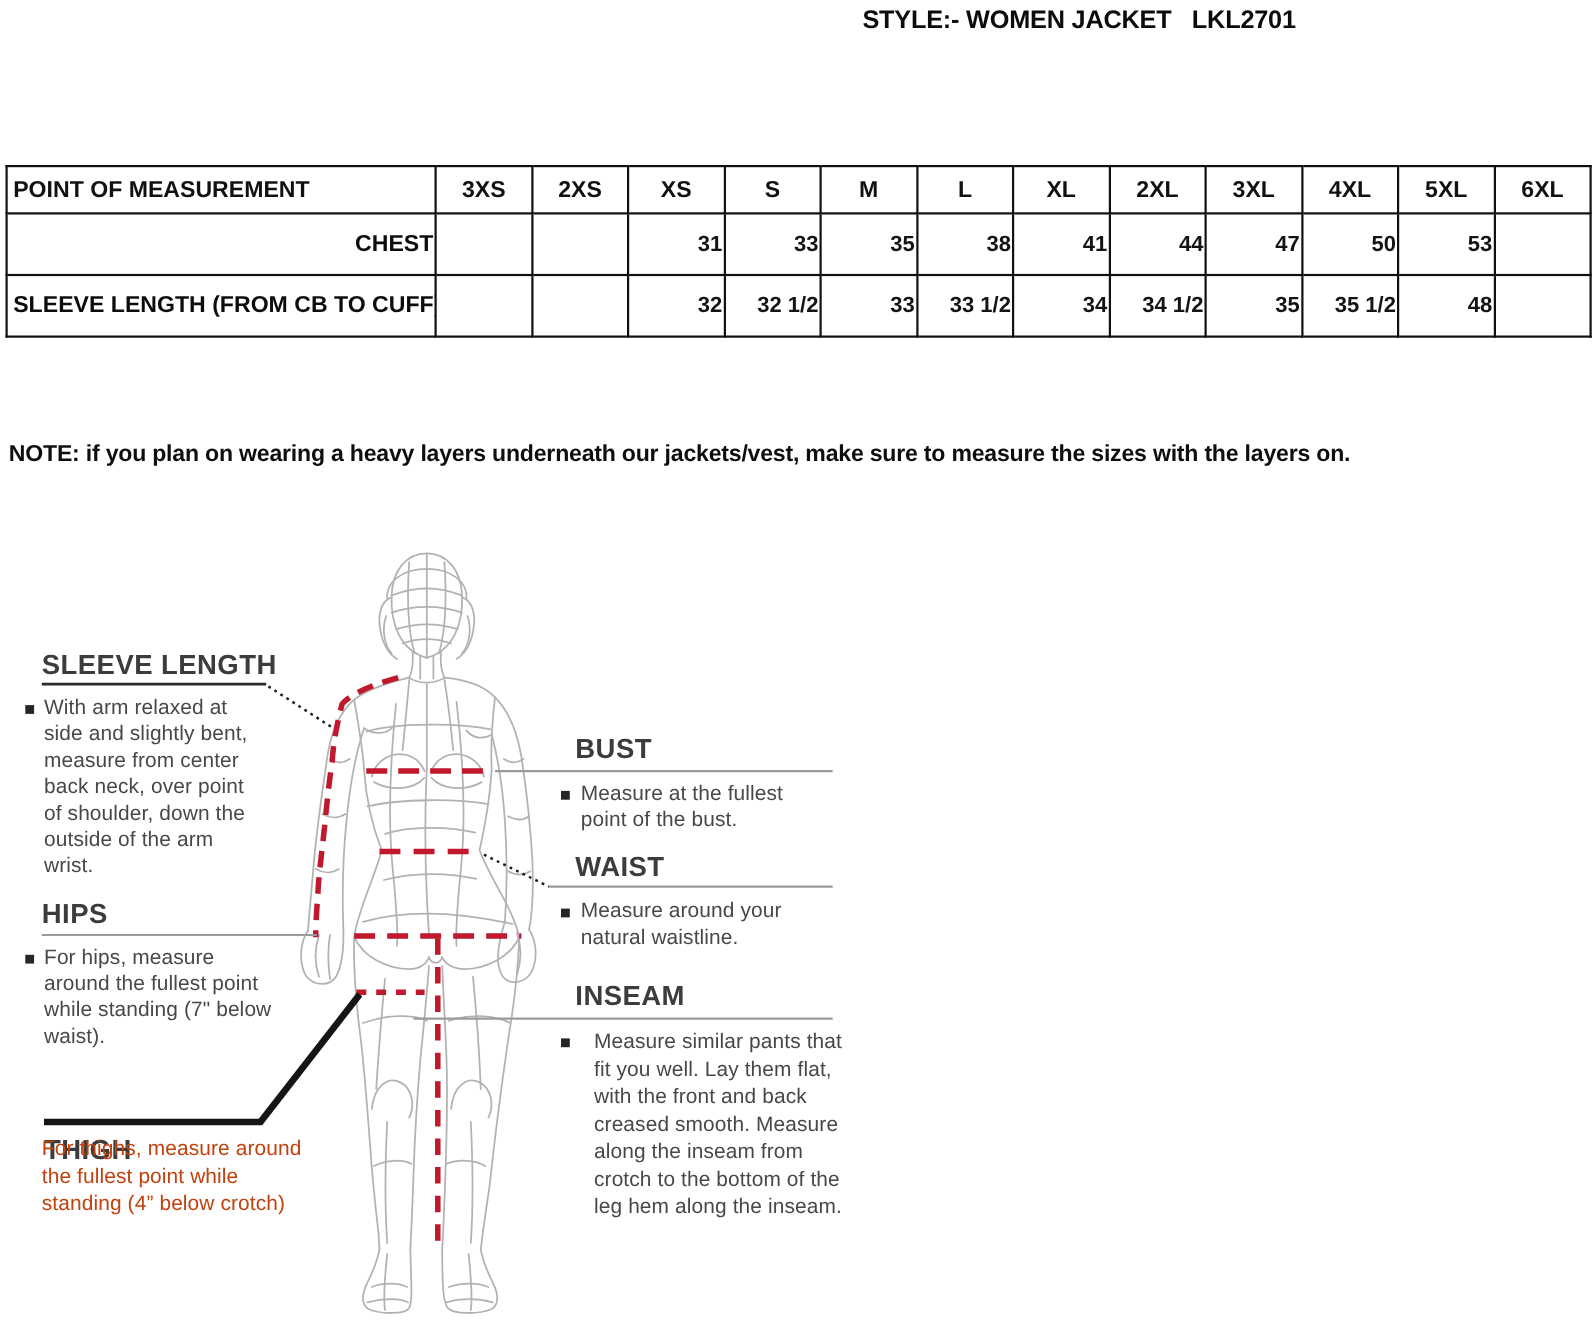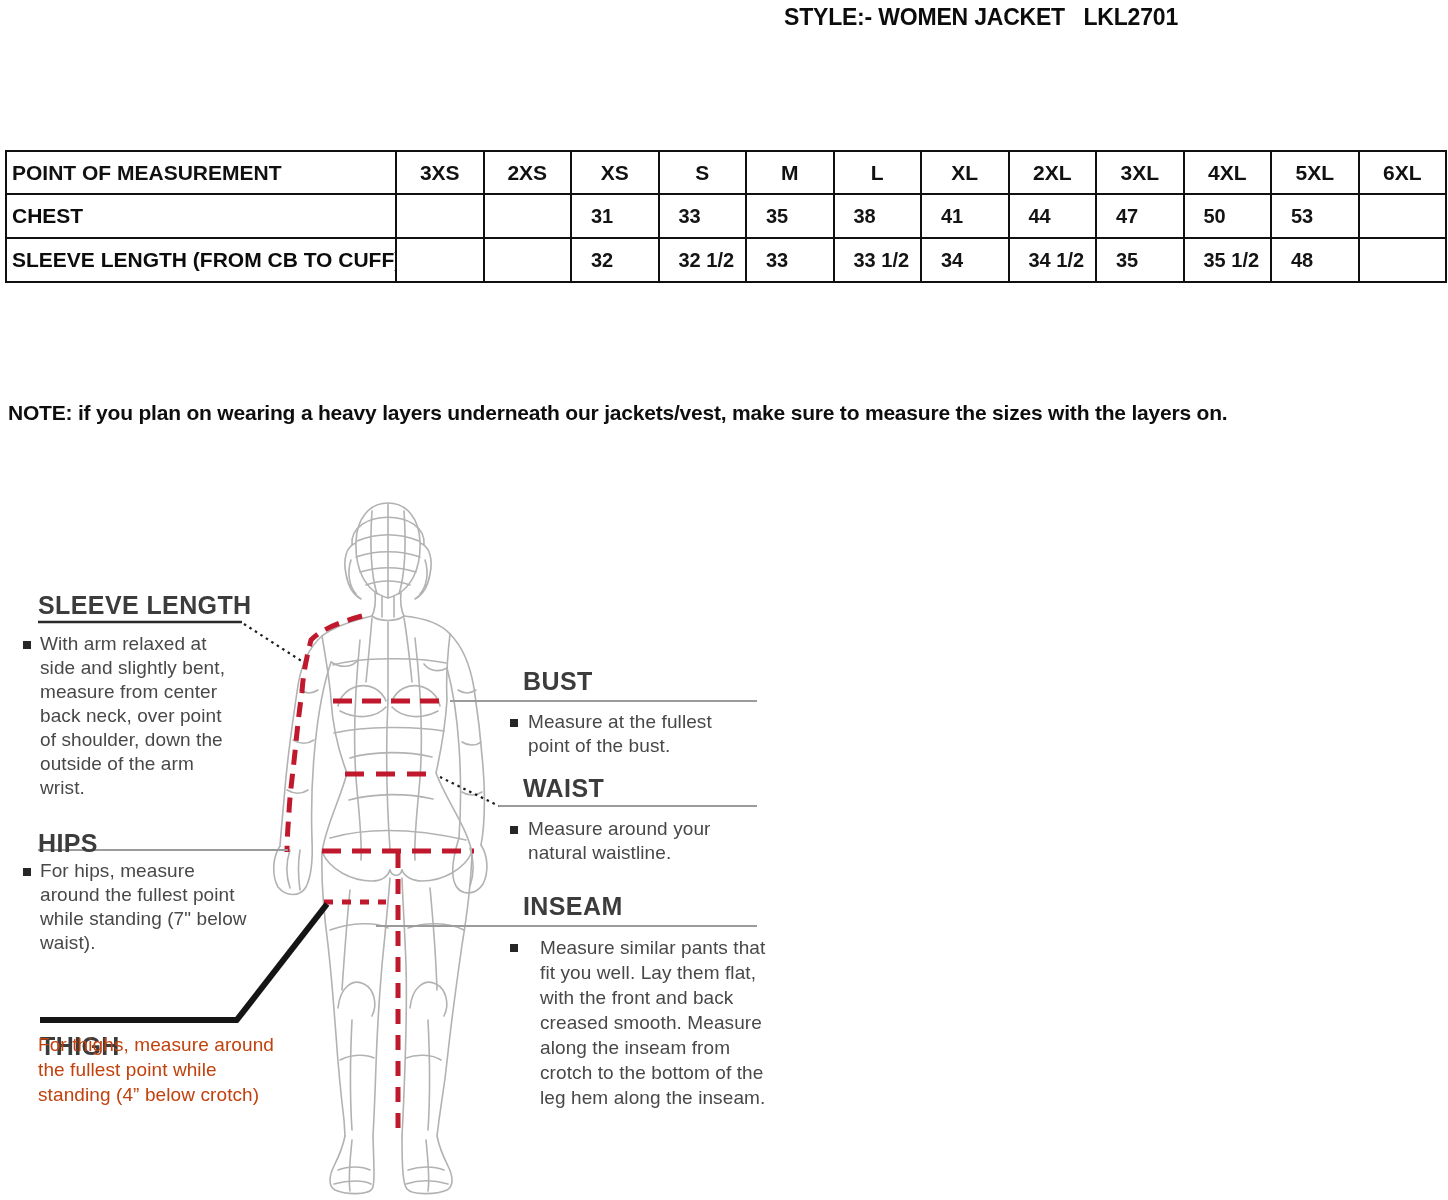--- a/index.html
+++ b/index.html
@@ -7,37 +7,37 @@
   .abs{position:absolute;}
 
   
   #title{top:4px;left:784px;font-size:23px;font-weight:bold;color:#0c0c0c;white-space:pre;letter-spacing:-0.2px;}
 
   
   #size-table{top:150px;left:5px;width:1440px;border-collapse:collapse;table-layout:fixed;border:2px solid #a16207;}
   #size-table th,#size-table td{border:2.5px solid #101010;font-family:"Liberation Sans",sans-serif;overflow:hidden;white-space:nowrap;box-sizing:border-box;}
   #size-table th{height:43px;font-size:21px;font-weight:bold;text-align:center;padding:0;}
   #size-table th.poml{text-align:left;padding-left:5px;}
-  #size-table td{height:44px;font-size:20px;font-weight:600;text-align:left;padding-left:19px;color:#141414;}
+  #size-table td{height:56px;font-size:20px;font-weight:600;text-align:right;padding-left:19px;color:#141414;}
   #size-table td.rowlabel{font-size:21px;font-weight:bold;padding-left:5px;color:#0c0c0c;}
 
   
   #note{top:401px;left:8px;font-size:21px;font-weight:bold;color:#0e0e0e;letter-spacing:-0.2px;}
 
   
   #diagram{top:450px;left:0;}
 
   
   .h{font-size:25px;font-weight:600;color:#3c3c3c;letter-spacing:.4px;white-space:nowrap;}
   .p{font-size:19px;line-height:24px;color:#484848;letter-spacing:.1px;}
   .bullet{width:8px;height:8px;background:#262626;}
   #h-sleeve{top:591px;left:38px;}
   #p-sleeve{top:632px;left:40px;width:200px;}
   #b-sleeve{top:641px;left:23px;}
-  #h-hips{top:817px;left:38px;margin-top:12px;}
+  #h-hips{top:817px;left:38px;}
   #p-hips{top:859px;left:40px;width:212px;}
   #b-hips{top:868px;left:23px;}
   #h-thigh{top:988px;left:40px;margin-top:44px;}
   #p-thigh{top:1032px;left:38px;width:250px;color:#c2410c;line-height:25px;}
   #h-bust{top:667px;left:523px;}
   #p-bust{top:710px;left:528px;width:212px;}
   #b-bust{top:719px;left:510px;}
   #h-waist{top:774px;left:523px;}
   #p-waist{top:817px;left:528px;width:205px;}
   #b-waist{top:826px;left:510px;}

